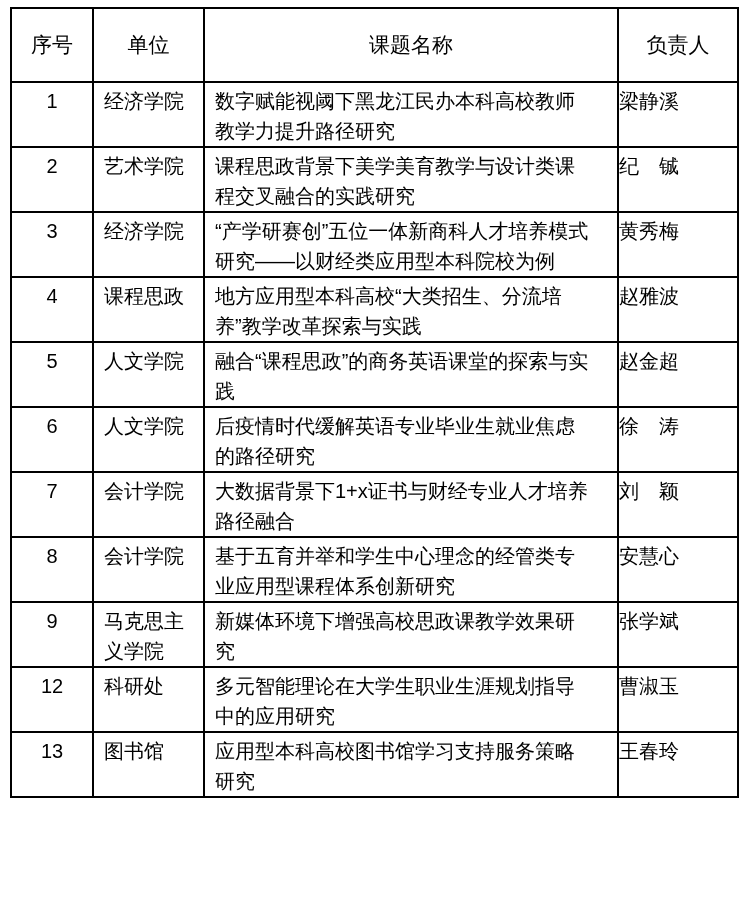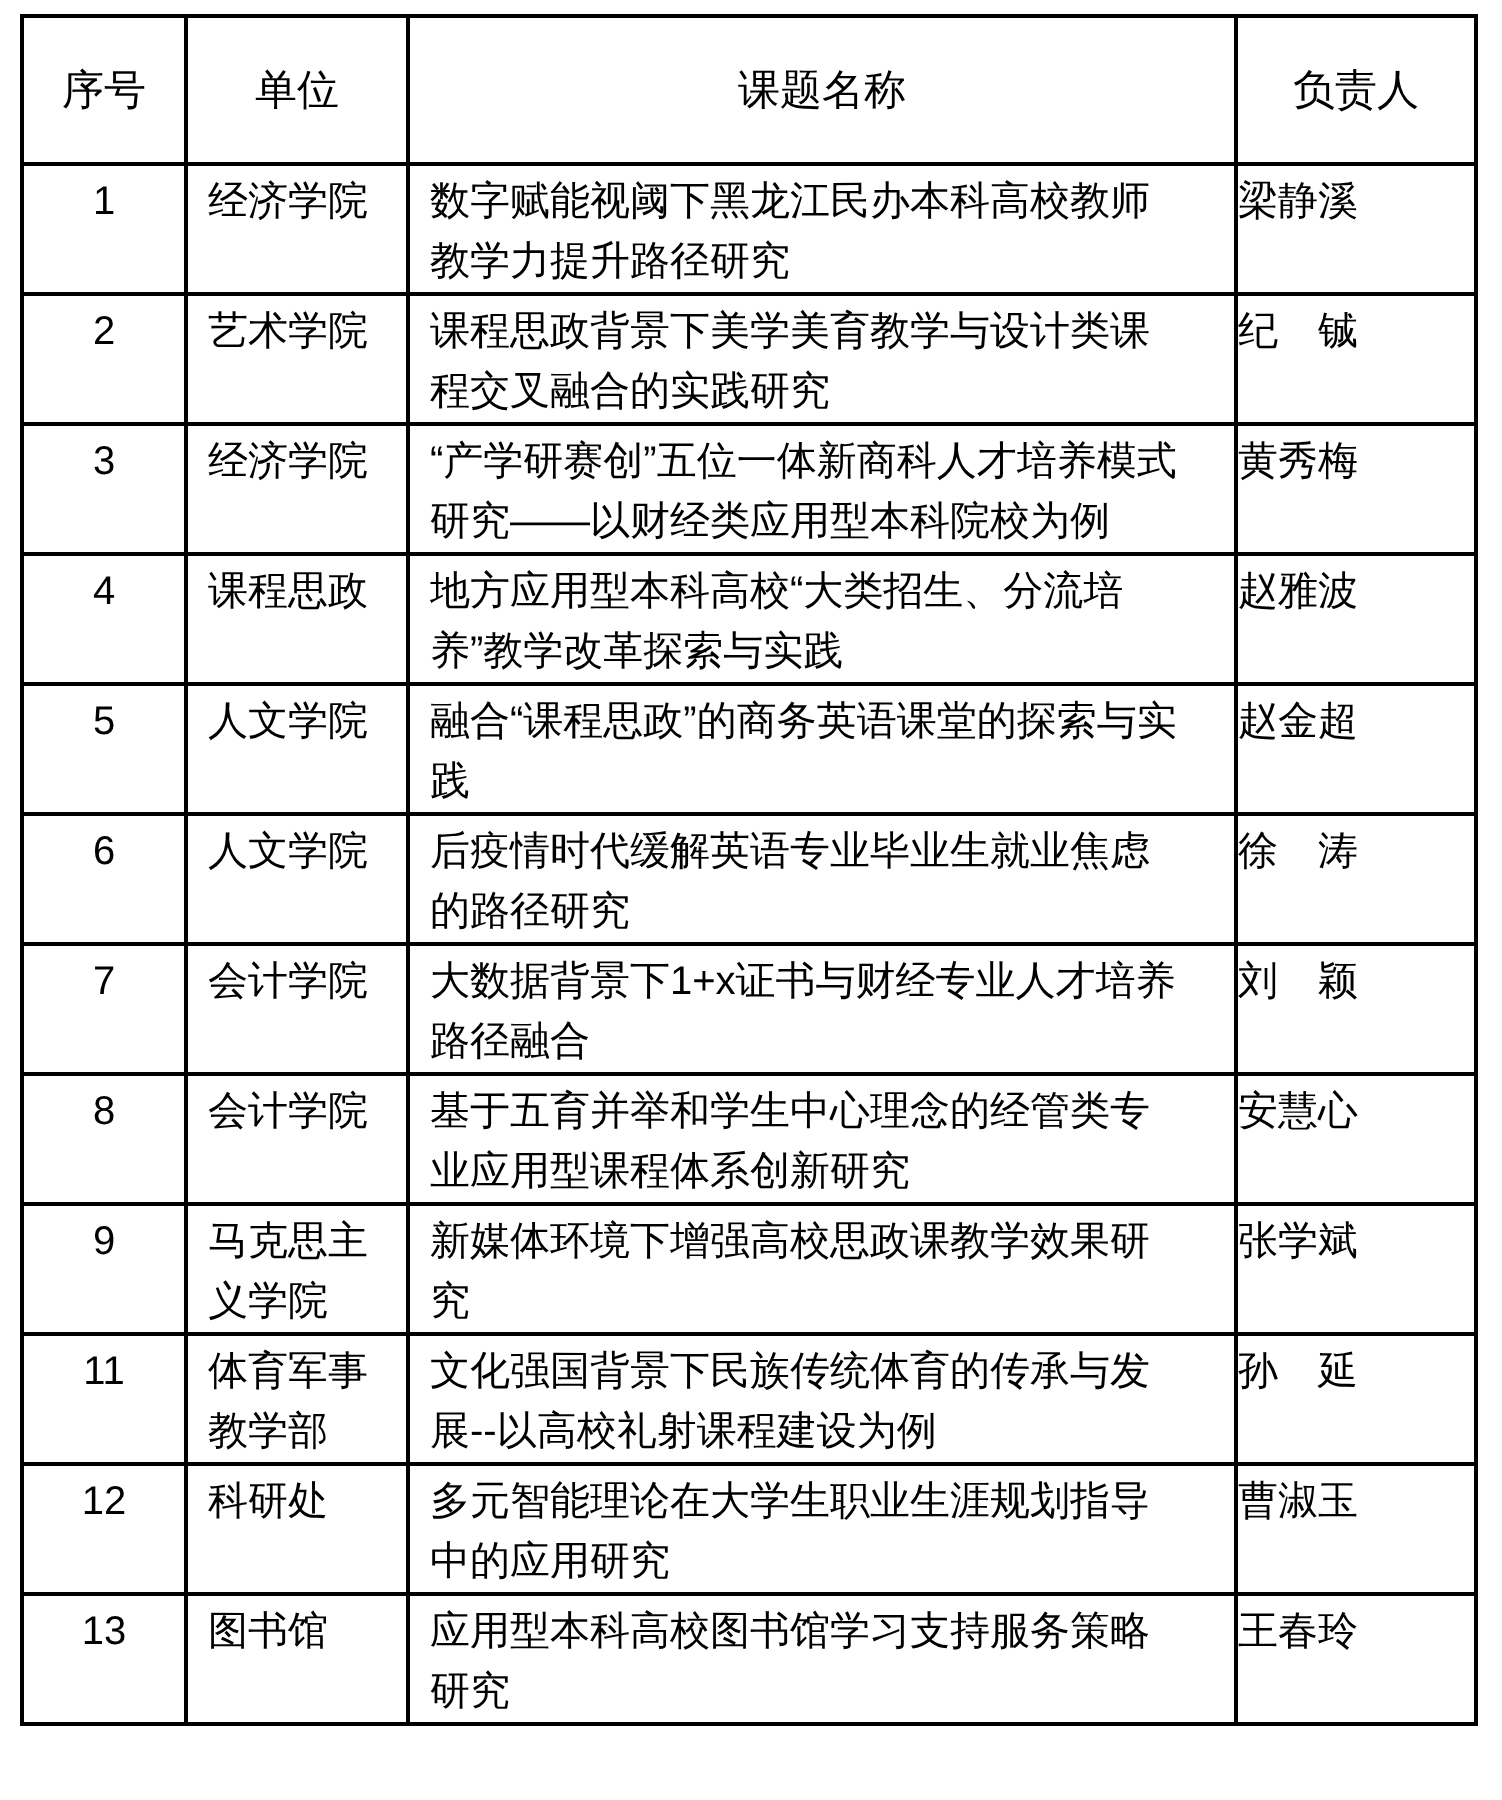--- a/index.html
+++ b/index.html
@@ -123,26 +123,20 @@
           <td class="c-title">基于五育并举和学生中心理念的经管类专业应用型课程体系创新研究</td>
           <td class="c-leader">安慧心</td>
         </tr>
         <tr>
           <td class="c-no">9</td>
           <td class="c-unit">马克思主义学院</td>
           <td class="c-title">新媒体环境下增强高校思政课教学效果研究</td>
           <td class="c-leader">张学斌</td>
         </tr>
         <tr>
-          <td class="c-no">11</td>
-          <td class="c-unit">体育军事教学部</td>
-          <td class="c-title">文化强国背景下民族传统体育的传承与发展--以高校礼射课程建设为例</td>
-          <td class="c-leader">孙　延</td>
-        </tr>
-        <tr>
           <td class="c-no">12</td>
           <td class="c-unit">科研处</td>
           <td class="c-title">多元智能理论在大学生职业生涯规划指导中的应用研究</td>
           <td class="c-leader">曹淑玉</td>
         </tr>
         <tr>
           <td class="c-no">13</td>
           <td class="c-unit">图书馆</td>
           <td class="c-title">应用型本科高校图书馆学习支持服务策略研究</td>
           <td class="c-leader">王春玲</td>

